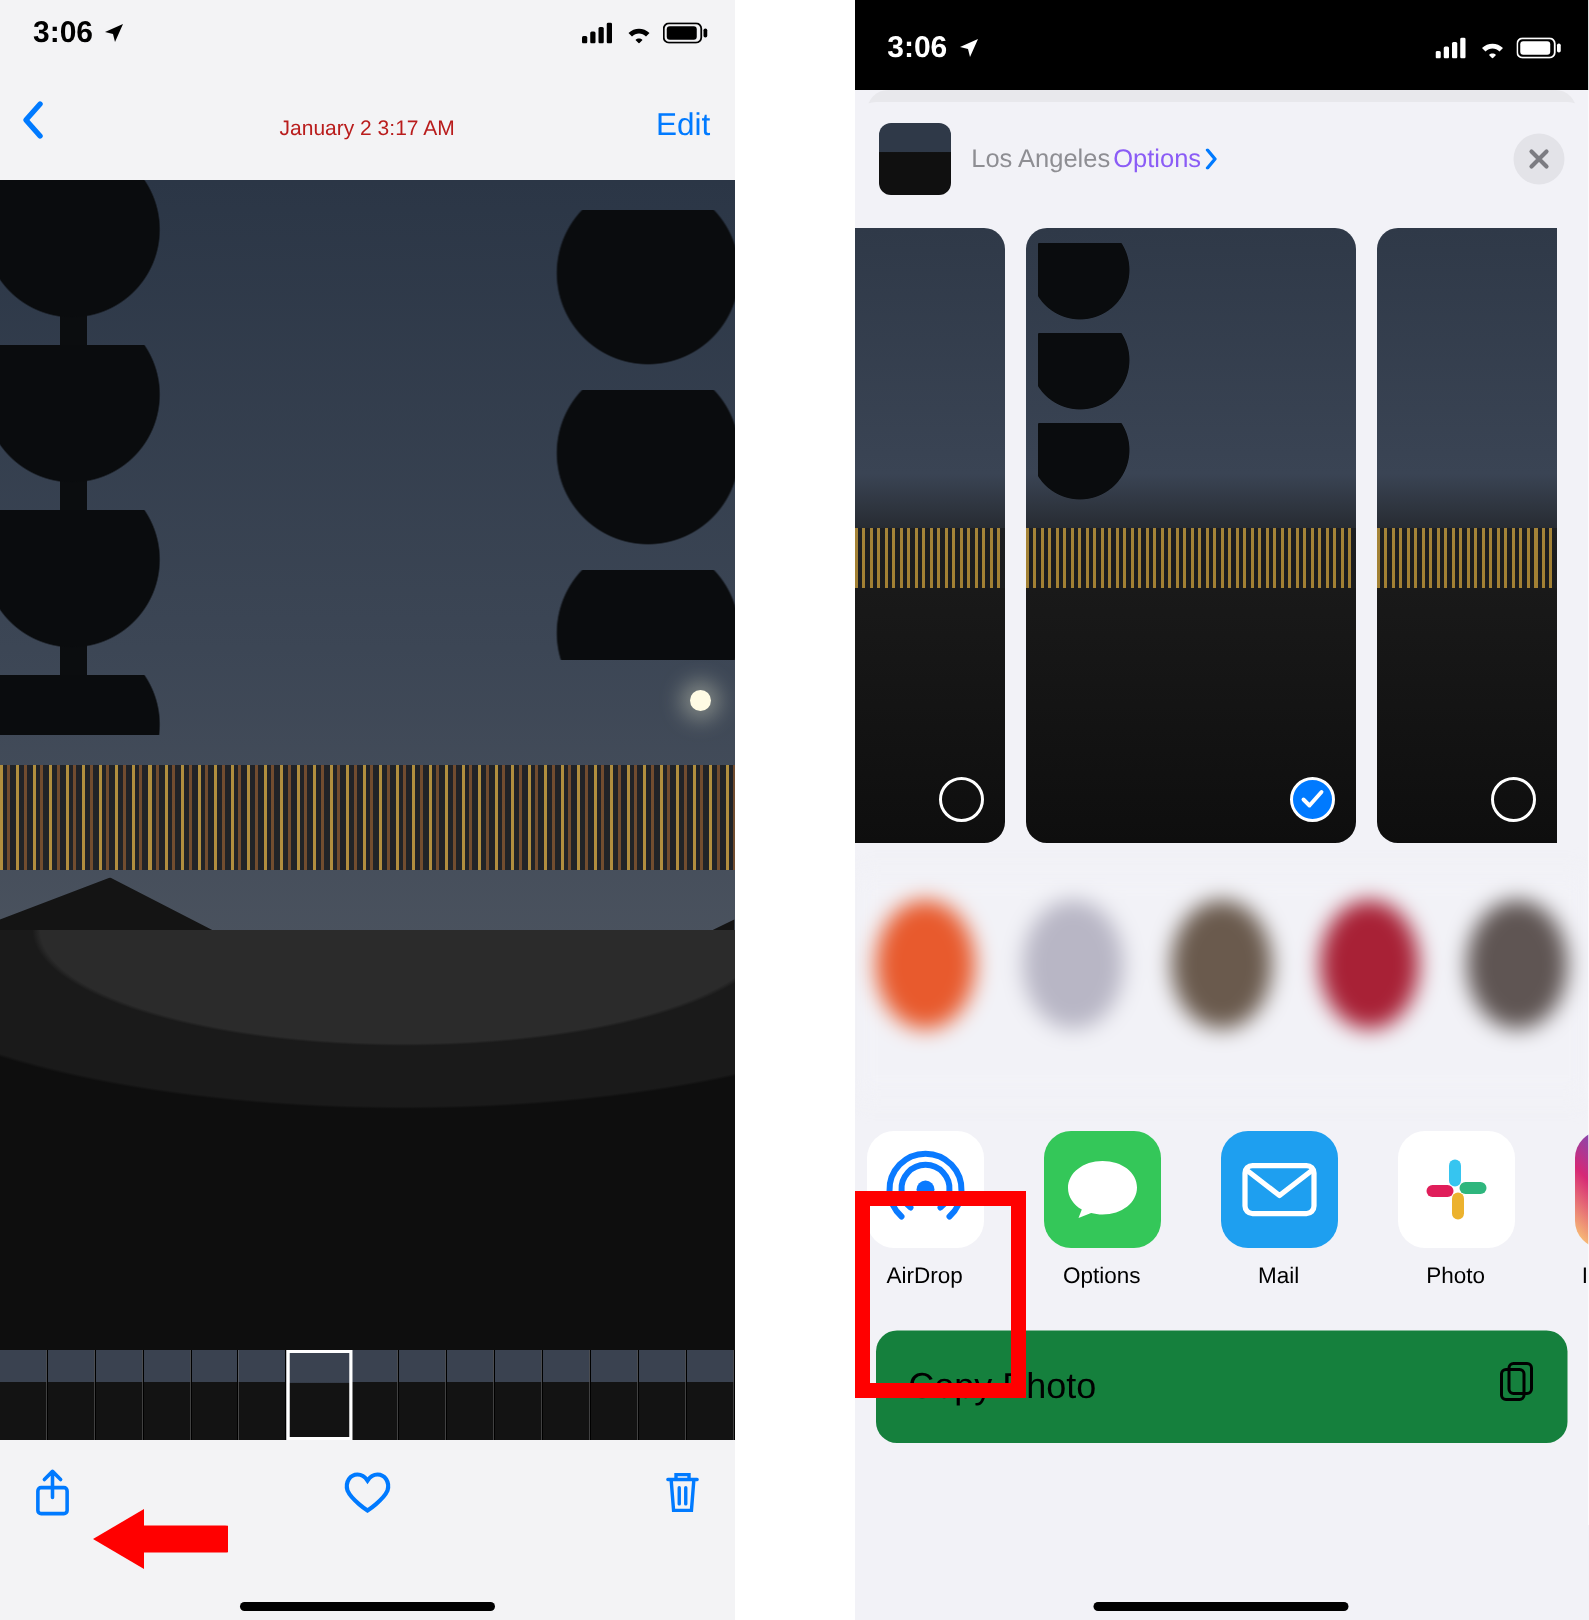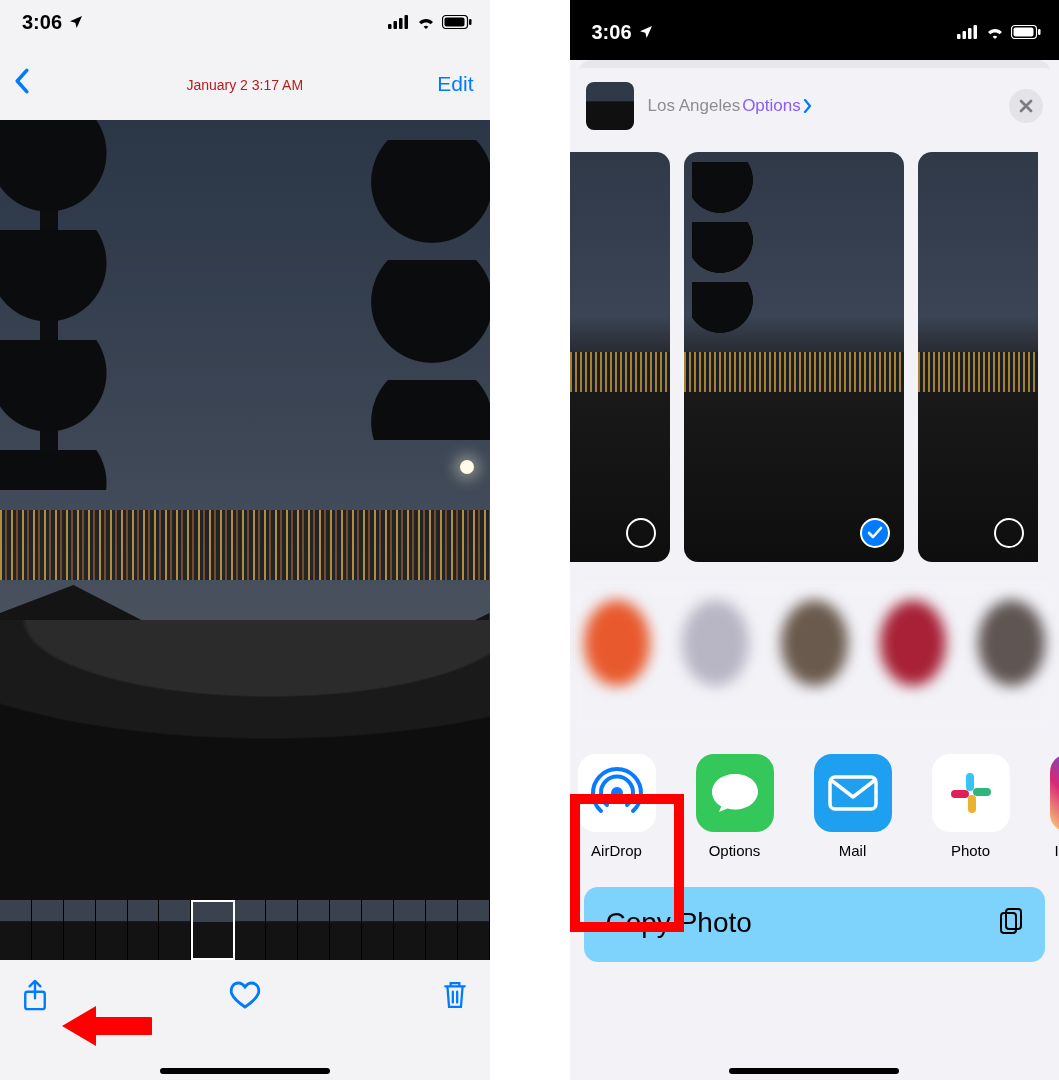--- a/index.html
+++ b/index.html
@@ -176,24 +176,24 @@
 .icn.mail{background:#1e9ff0;}
 .icn.slack{background:#fff;}
 .icn.ig{background:linear-gradient(45deg,#feda75,#d62976,#4f5bd5);}
 .annot-box{
   position:absolute;
   border:10px solid #ff0000;
   pointer-events:none;
 }
 .action-list{ padding:10px 14px 0 14px; display:flex; flex-direction:column; gap:12px;}
 .action{
-  background:#7dd3fc; border-radius:14px;
+  background:#15803d; border-radius:14px;
   padding:20px 22px;
-  display:flex; justify-content:space-between; 
-  font-size:28px; color:#000;
+  display:flex; justify-content:space-between; align-items:center;
+  font-size:24px; color:#000;
 }
 .action .ricon{ color:#000; }
 </style>
 </head>
 <body>
 
 <div class="phone">
 
   <div class="status-bar sb-black">
     <div class="status-left">

